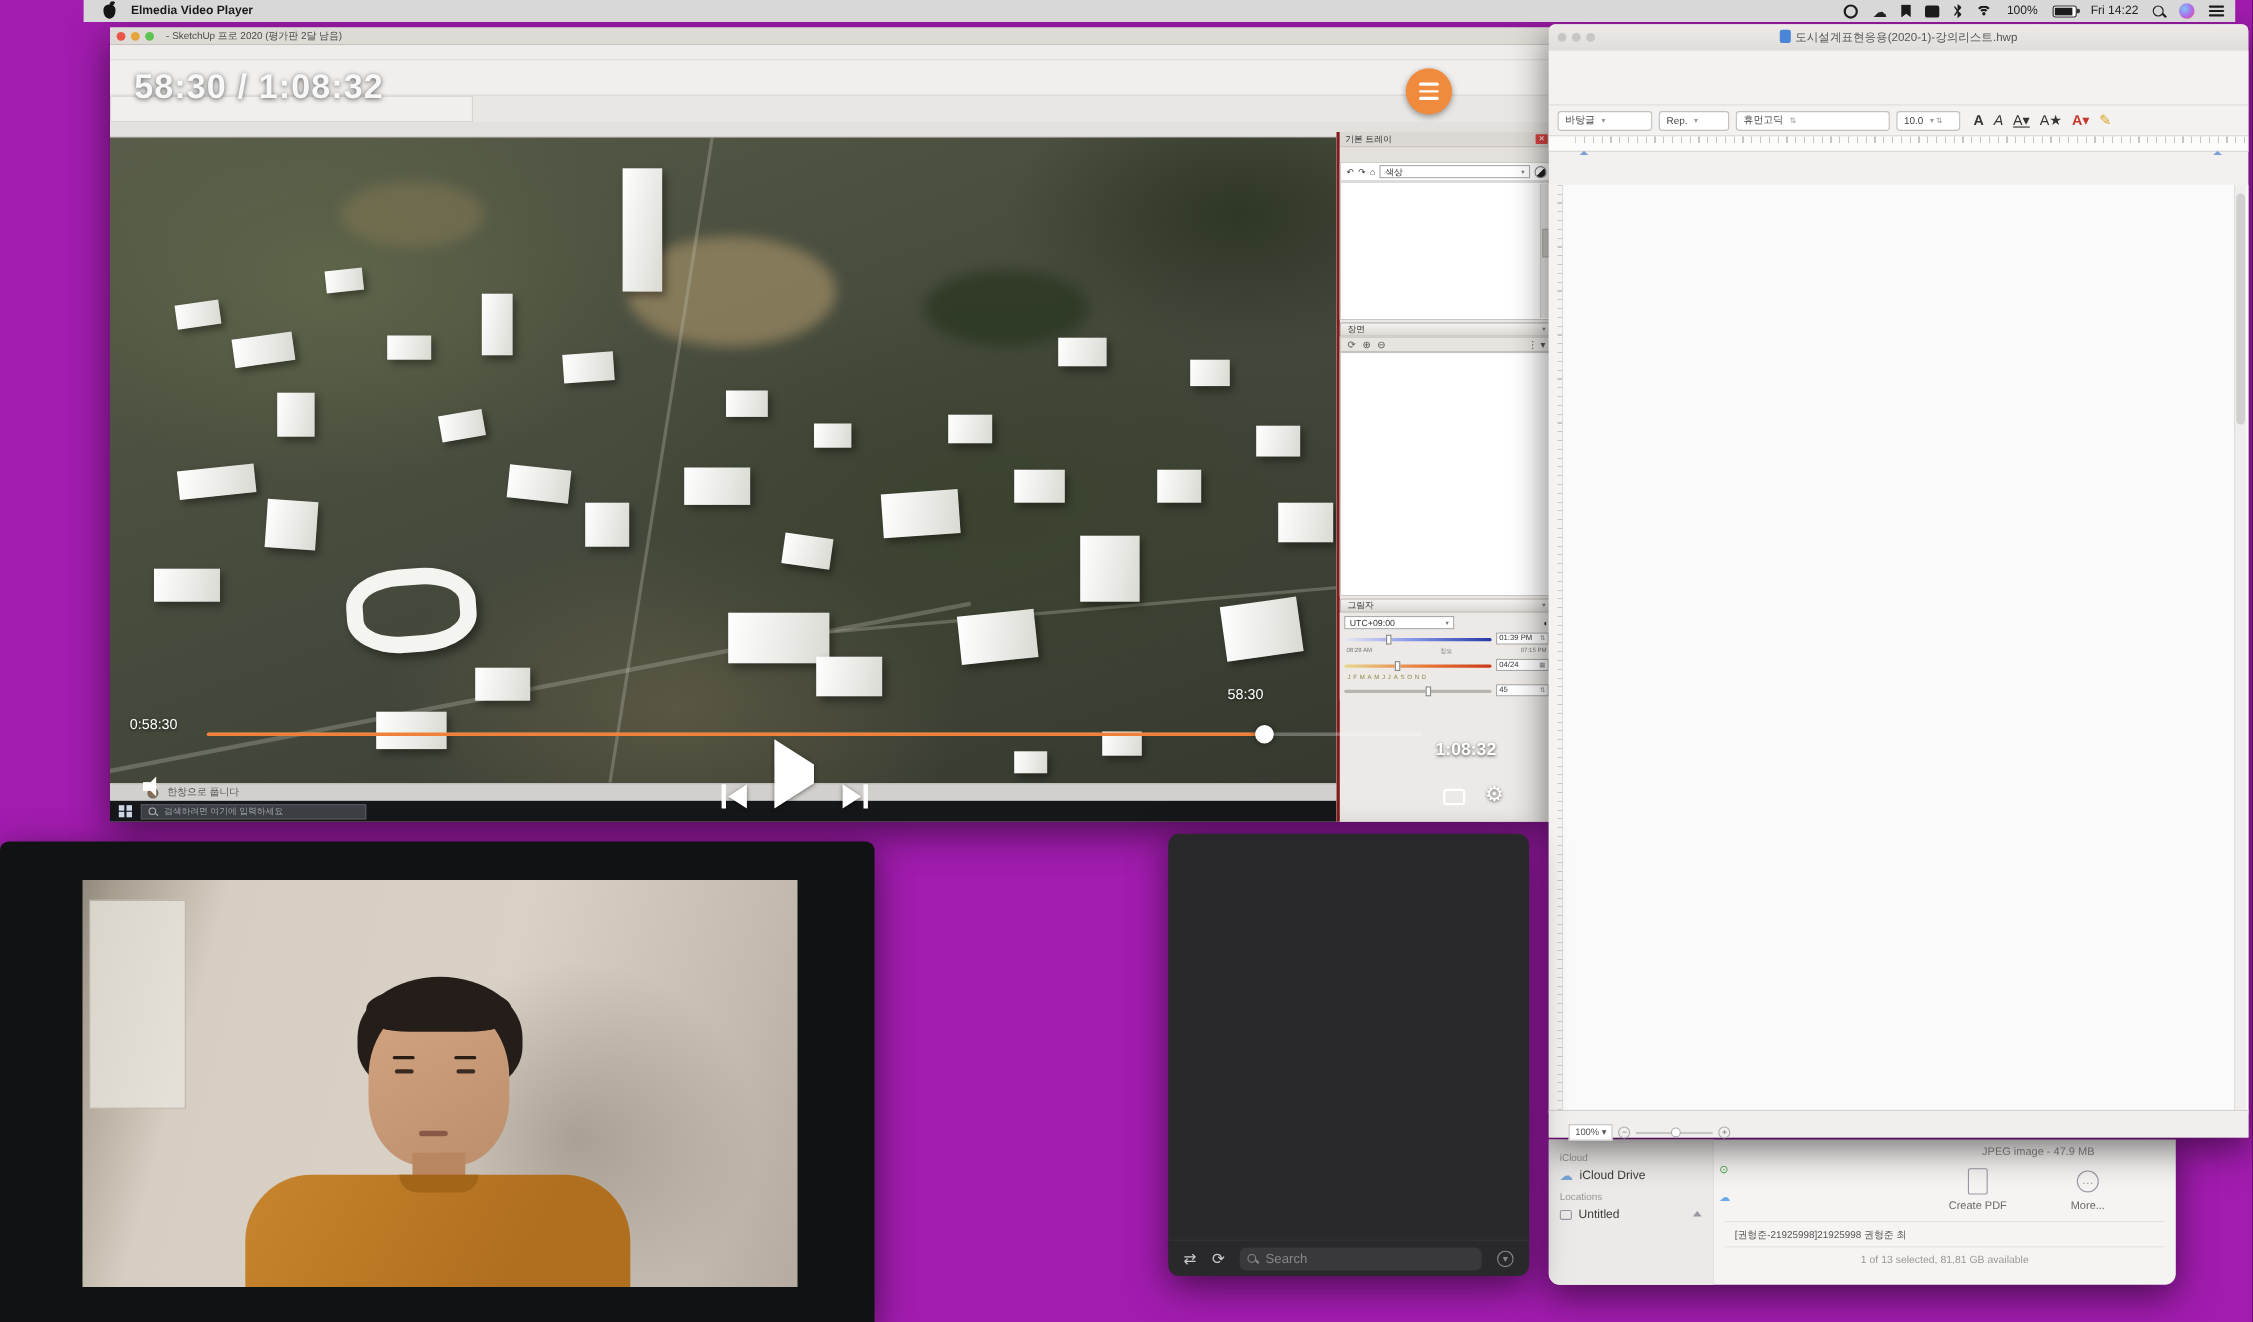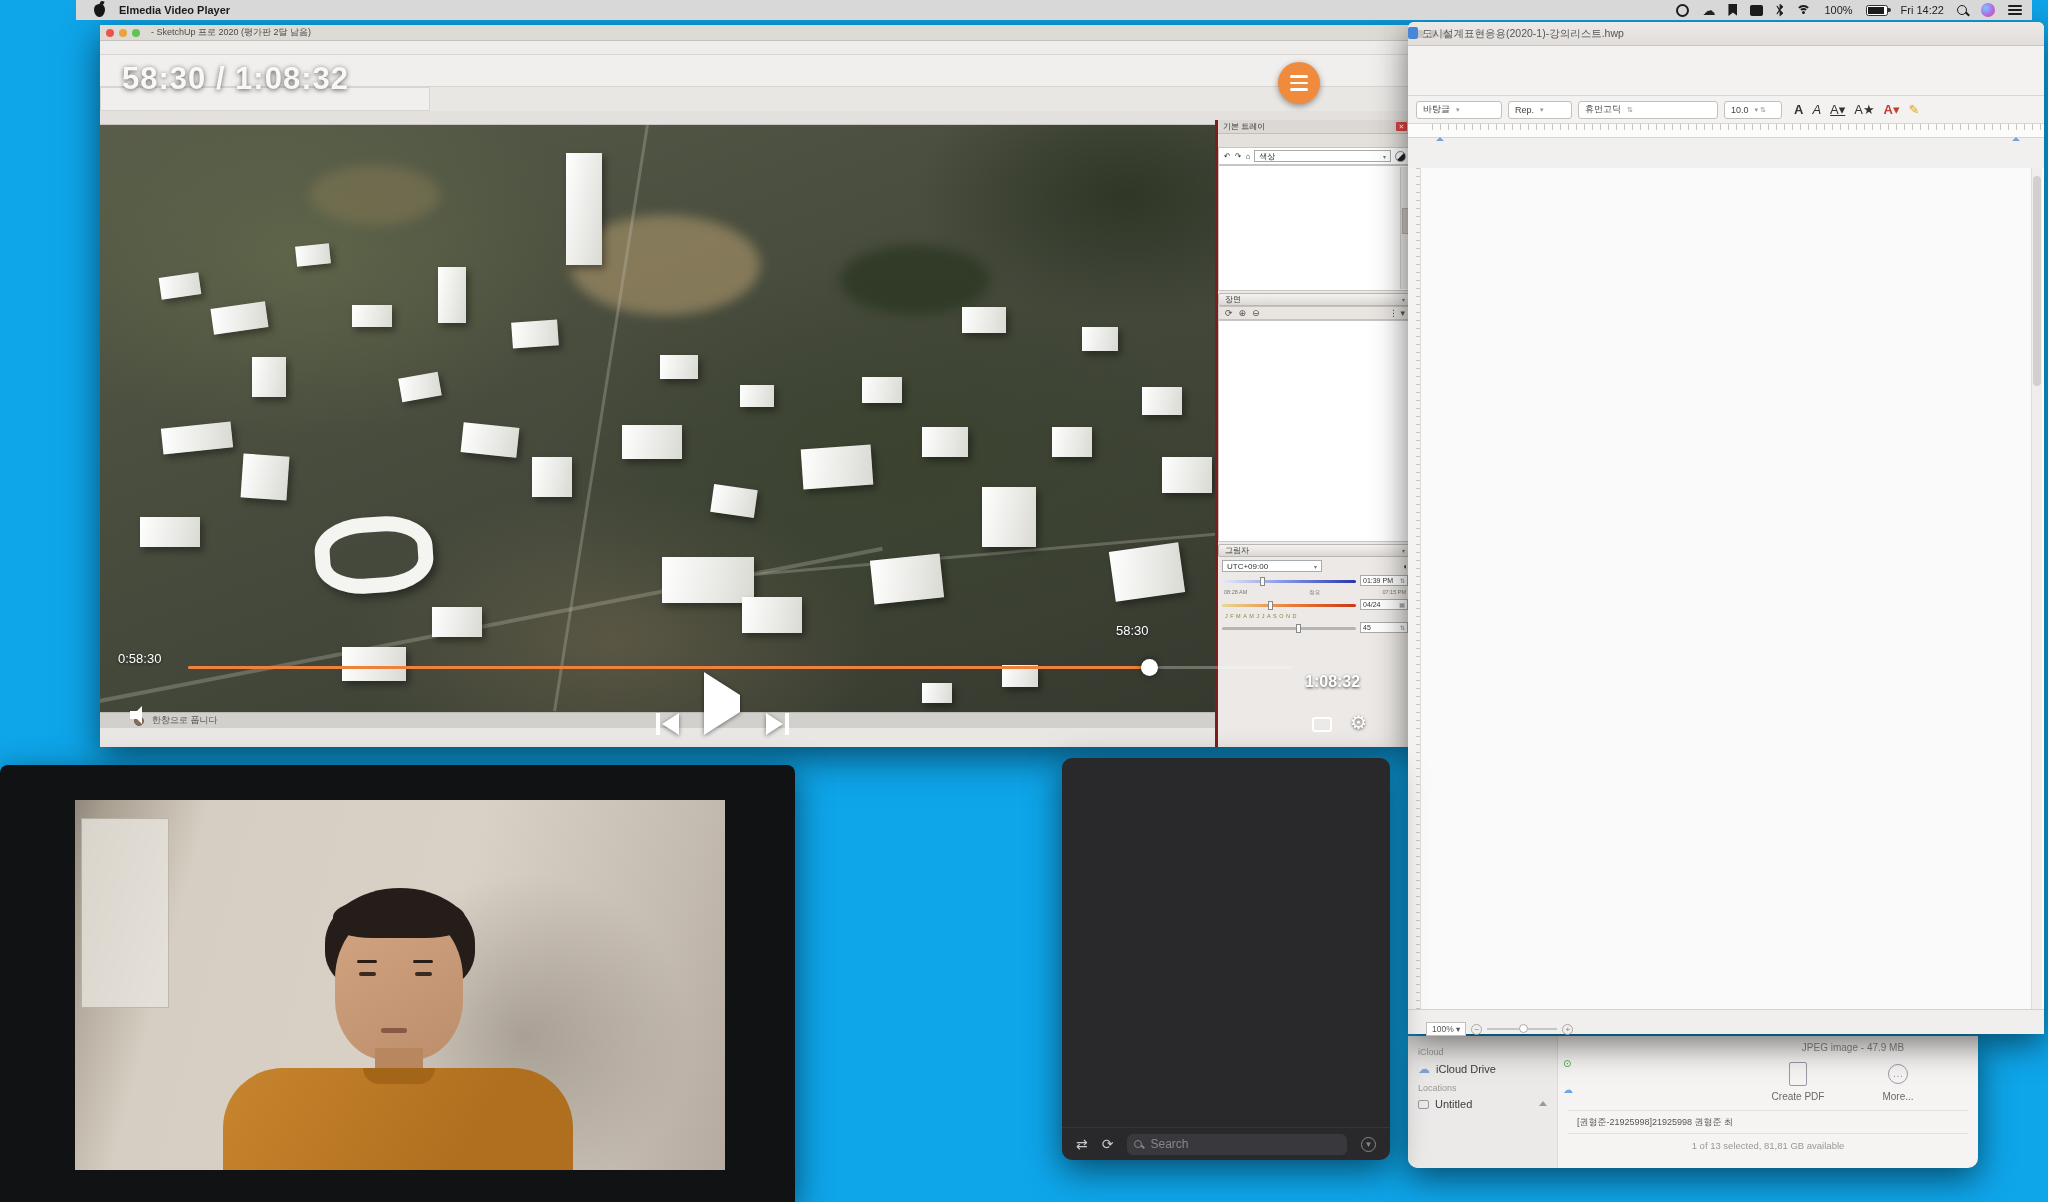--- a/index.html
+++ b/index.html
@@ -1,17 +1,17 @@
 <!DOCTYPE html>
 <html><head>
 <meta charset="utf-8">
 <style>
   html,body{margin:0;padding:0;background:#000;}
   *{box-sizing:border-box;font-family:"Liberation Sans","DejaVu Sans",sans-serif;}
-  #screen{position:relative;width:2048px;height:1202px;background:#0ea5e9;overflow:hidden;}
+  #screen{position:relative;width:2048px;height:1202px;background:#a21caf;overflow:hidden;}
   .win{position:absolute;box-shadow:0 10px 34px rgba(0,0,0,.55);}
 
   
   #menubar{position:absolute;left:76px;top:0;width:1956px;height:20px;background:#d8d8d8;
     display:flex;align-items:center;padding:0 10px;font-size:11px;color:#1b1b1b;z-index:90;}
   #menubar .apple{width:11px;height:13px;background:#161616;border-radius:46% 46% 48% 48%/40% 40% 58% 58%;margin:0 14px 0 8px;position:relative;}
   #menubar .apple::before{content:"";position:absolute;left:6px;top:-3px;width:4px;height:4px;background:#161616;border-radius:60% 0;transform:rotate(20deg);}
   #menubar .mb-app{font-weight:bold;margin-right:18px;}
   #mb-right{margin-left:auto;display:flex;align-items:center;gap:13px;color:#222;}
   .st-ic{display:inline-block;position:relative;}
@@ -120,21 +120,21 @@
   .p-slider .hdl{position:absolute;top:0;width:5px;height:9px;background:#f8f8f6;border:1px solid #888;}
   .p-field{width:48px;height:11px;border:1px solid #aaa;background:#fff;font-size:7px;display:flex;align-items:center;padding:0 2px;color:#333;}
   .p-field .sp{margin-left:auto;color:#888;font-size:6px;}
   .p-lbls{display:flex;justify-content:space-between;font-size:5.5px;color:#777;padding:0 2px;}
   .p-months{font-size:5.5px;letter-spacing:2.5px;color:#884;padding-left:3px;}
 
   
   #hwp-win{left:1408px;top:22px;width:636px;height:1012px;background:#f2f0ee;border-radius:6px 6px 0 0;z-index:30;}
   .hwp-titlebar{height:24px;display:flex;align-items:center;padding:0 8px;background:linear-gradient(#ece9e6,#e0ddda);border-radius:6px 6px 0 0;border-bottom:1px solid #c9c6c3;position:relative;}
   .tl.dim{background:#c8c5c2;}
-  .hwp-title{position:absolute;left:0;right:0;text-align:left;font-size:10.5px;color:#555;}
+  .hwp-title{position:absolute;left:0;right:0;text-align:center;font-size:10.5px;color:#555;}
   .hwp-title .doc-ic{display:inline-block;width:10px;height:12px;background:#4a86d8;border-radius:2px;vertical-align:-2px;margin-right:4px;}
   .hwp-toolbar{height:50px;display:flex;align-items:center;gap:2px;padding:0 8px;background:#f4f2f0;border-bottom:1px solid #d8d5d2;}
   .hwp-format{height:28px;display:flex;align-items:center;gap:6px;padding:0 8px;background:#f4f2f0;border-bottom:1px solid #d8d5d2;}
   .f-combo{height:18px;border:1px solid #c2c0be;background:#fff;border-radius:3px;display:flex;align-items:center;padding:0 6px;font-size:9px;color:#444;}
   .f-combo .car{margin-left:6px;color:#999;font-size:7px;}
   .f-attrs{display:flex;align-items:center;gap:9px;margin-left:6px;font-size:13px;color:#333;}
   .fa-b{font-weight:bold;} .fa-i{font-style:italic;} .fa-u{text-decoration:underline;}
   .fa-red{color:#c43b2e;font-weight:bold;} .fa-pen{color:#d8a420;}
   .hwp-ruler{height:14px;background:#fcfcfb;border-bottom:1px solid #d8d5d2;position:relative;
     background-image:repeating-linear-gradient(90deg,#c8c6c4 0 1px,transparent 1px 8px);background-position:24px 0;background-size:calc(100% - 24px) 6px;background-repeat:no-repeat;}
@@ -301,20 +301,34 @@
         <div class="bld" style="left: 560px; top: 230px; width: 38px; height: 24px; transform: rotate(0deg);"></div>
         <div class="bld" style="left: 640px; top: 260px; width: 34px; height: 22px; transform: rotate(0deg);"></div>
         <div class="ring" style="left: 215px; top: 392px; width: 118px; height: 76px; transform: rotate(-4deg);"></div>
       </div>
 
     <div class="su-status">
       <span class="su-avatar"></span>
       <span>한창으로 풉니다</span>
     </div>
 
+    <div id="taskbar">
+      <span class="tb-start">
+          <i></i>
+          <i></i>
+          <i></i>
+          <i></i>
+        </span>
+      <span class="tb-search">
+        <span class="ms"></span>
+        <input placeholder="검색하려면 여기에 입력하세요" style="">
+      </span>
+      <span style="width:40px"></span>
+      <span style="display:flex;gap:9px;"></span>
+    </div>
 
     <div id="su-panel">
       <div class="p-title">
         <span>기본 트레이</span>
         <span class="p-x">✕</span>
       </div>
       <div class="p-tabs">
         
       </div>
       <div class="p-nav">

